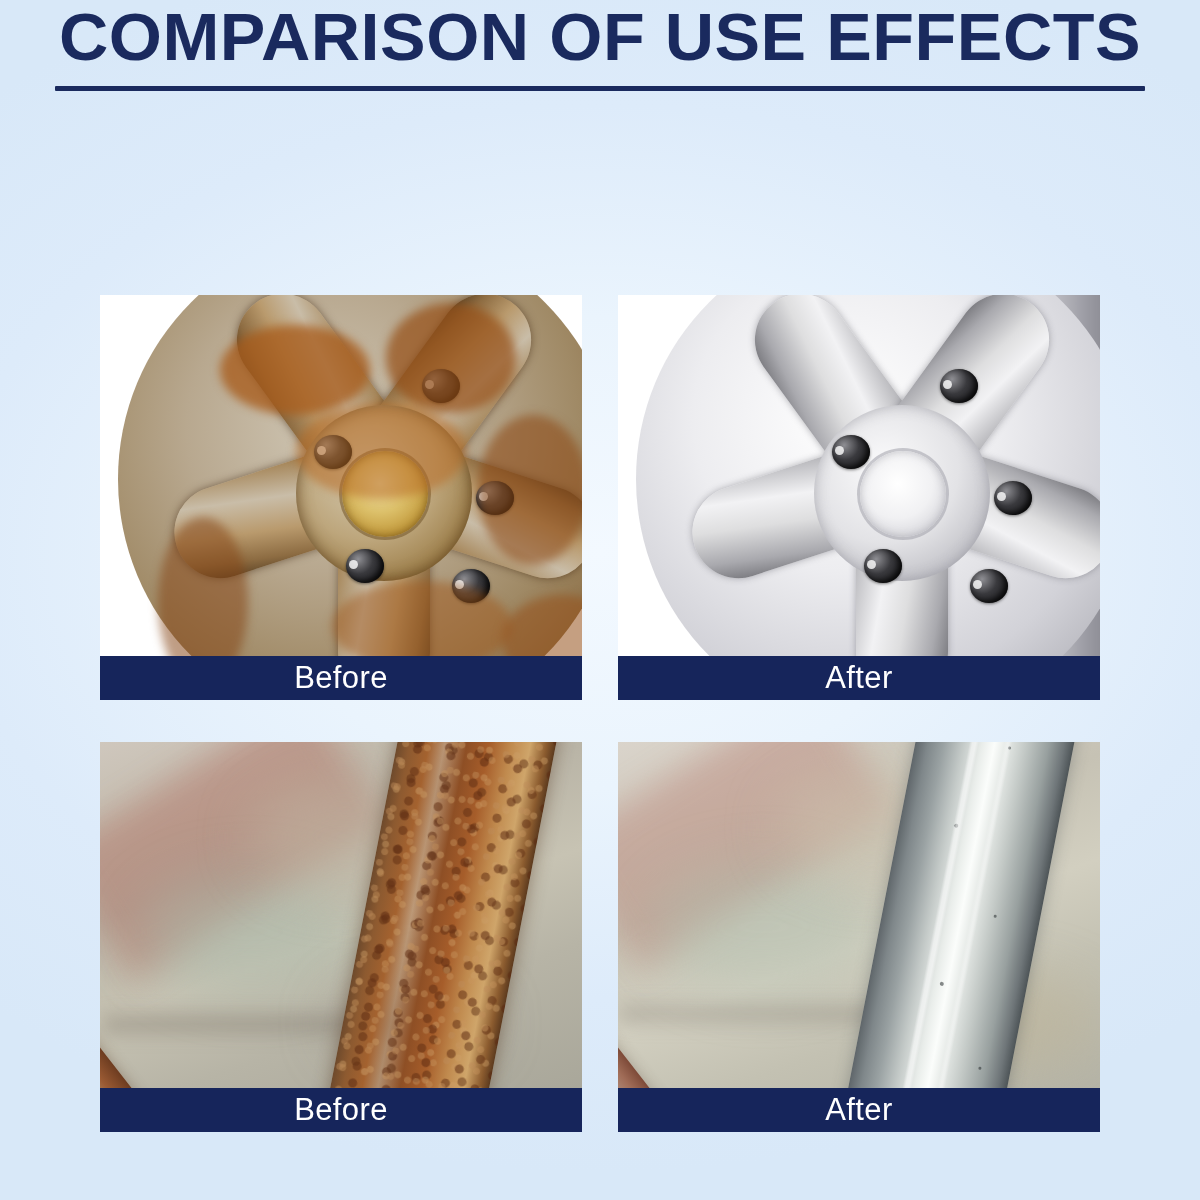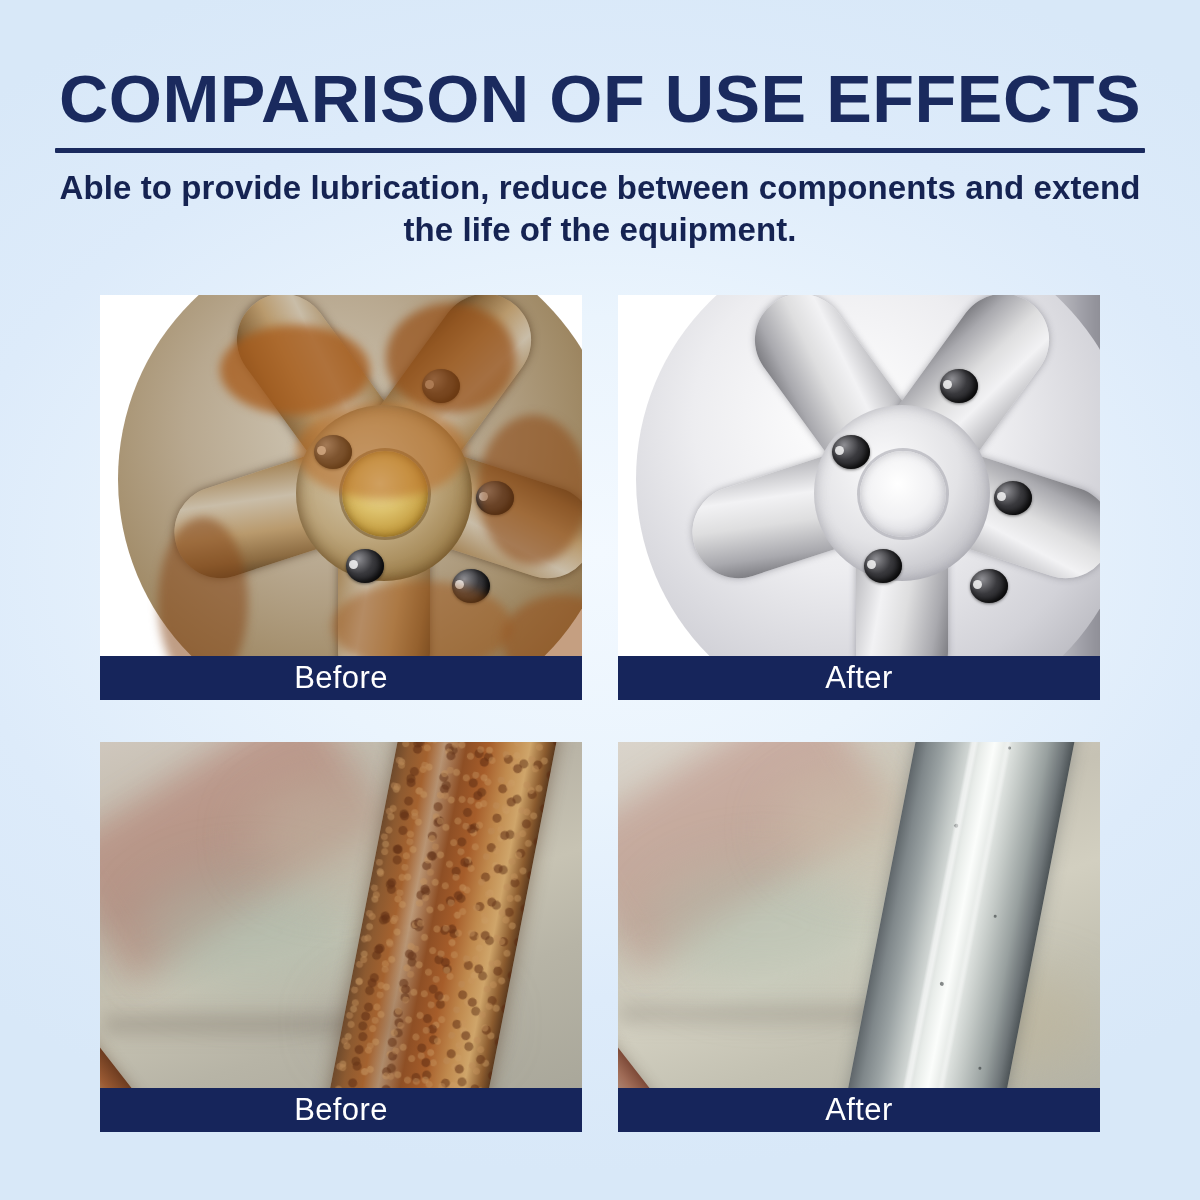--- a/index.html
+++ b/index.html
@@ -23,21 +23,20 @@
     background:
       radial-gradient(ellipse 900px 620px at 50% 46%, #f3f9ff 0%, #eaf4fd 38%, #ddebfa 72%, #d8e8f8 100%);
   }
 
   
   .header {
     position: absolute;
     left: 0;
     top: 0;
     width: 1200px;
-    padding-top: 62px;
     text-align: center;
   }
 
   .page-title {
     font-family: "Liberation Sans", sans-serif;
     font-size: 67px;
     line-height: 74px;
     font-weight: 700;
     letter-spacing: 0.5px;
     color: #1a2a5e;
@@ -343,21 +342,20 @@
   }
 </style>
 </head>
 <body>
 
 <div class="page">
 
   <div class="header">
     <h1 class="page-title">COMPARISON OF USE EFFECTS</h1>
     <div class="title-rule"></div>
-    <div class="subtitle">Able to provide lubrication, reduce between components and extend the life of the equipment.</div>
   </div>
 
   <div class="grid">
 
     <div class="row row-top">
 
       <div class="card">
         <div class="photo">
           <div class="wheel-scene wheel-rust">
             <div class="tyre"></div>

